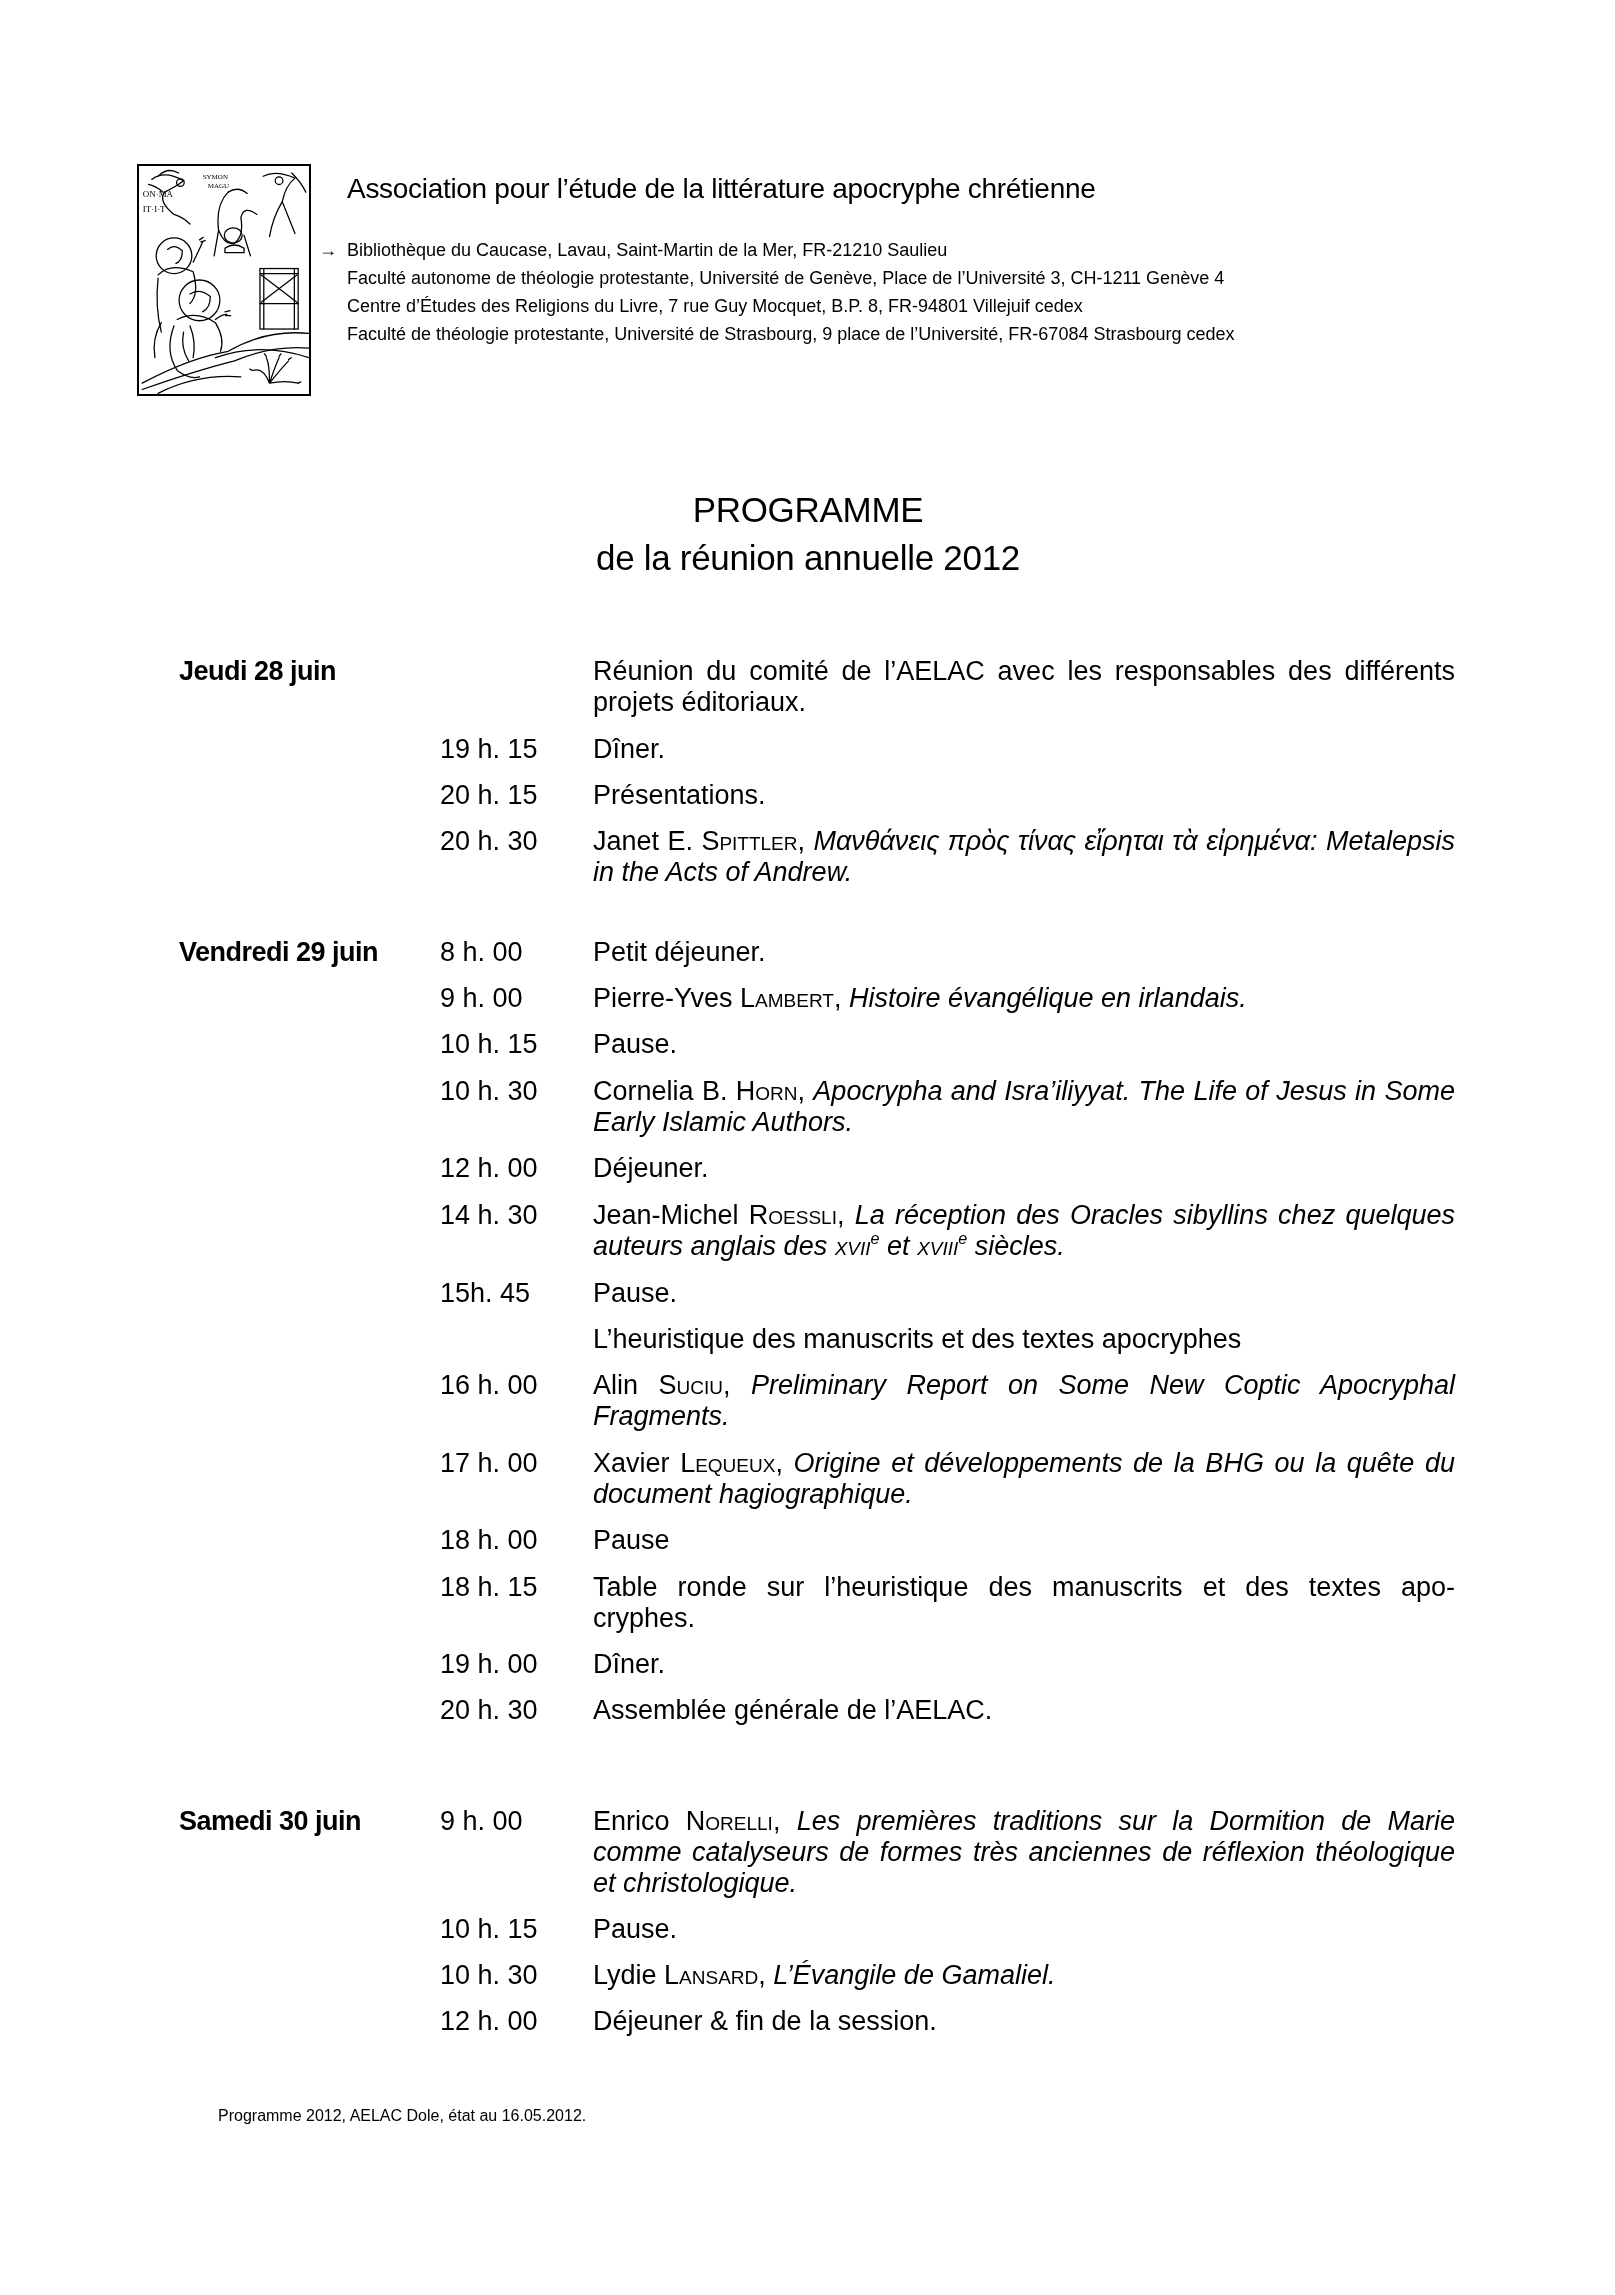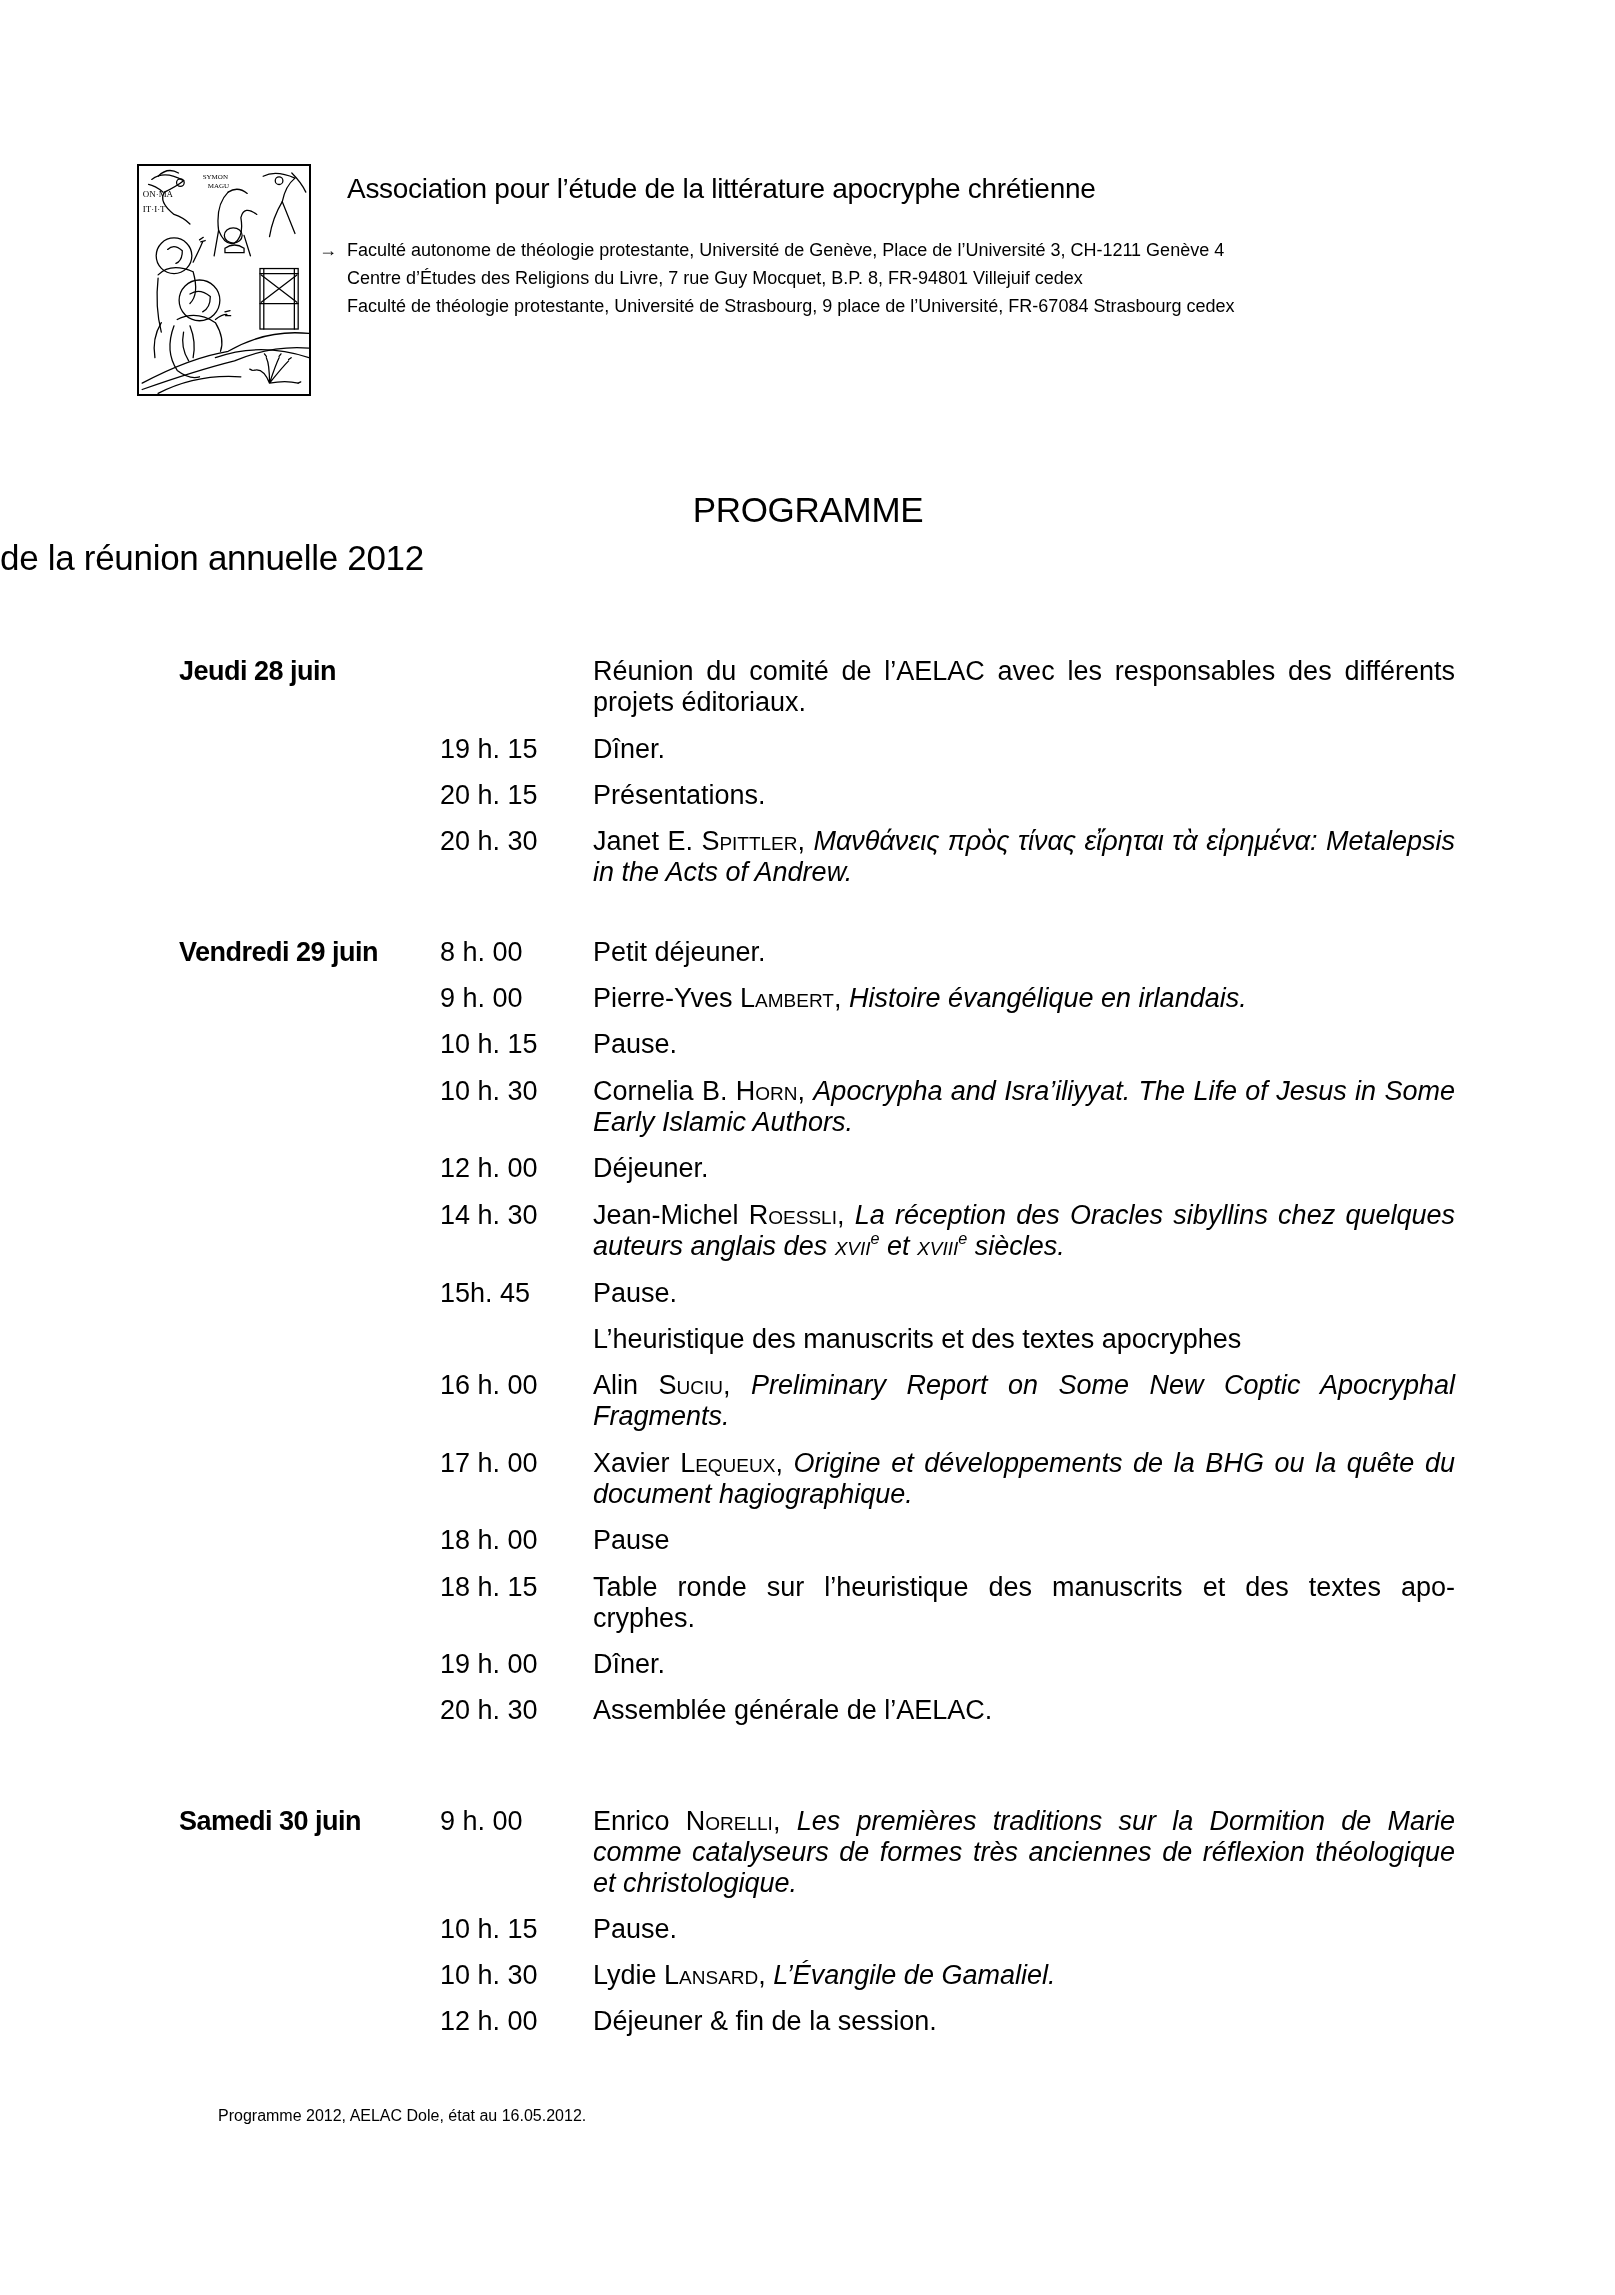--- a/index.html
+++ b/index.html
@@ -11,21 +11,21 @@
   #logo { left: 137px; top: 164px; width: 174px; height: 232px; border: 2px solid #000; box-sizing: border-box; background: #fff; }
   #logo svg { width: 100%; height: 100%; display: block; }
   #assoc-title { left: 347px; top: 163px; font-size: 28px; line-height: 52px; white-space: nowrap; letter-spacing: -0.3px; }
   #addresses { left: 319px; top: 236px; font-size: 18px; line-height: 28px; }
   .addr-line { white-space: nowrap; padding-left: 28px; position: relative; }
   .addr-line.main { font-weight: bold; letter-spacing: -0.8px; font-size: 18px; }
   .addr-arrow { position: absolute; left: 0; top: 0; font-weight: normal; letter-spacing: 0; }
 
   
   #prog-title { left: 0; width: 1616px; top: 490px; text-align: center; font-size: 35px; line-height: 40px; letter-spacing: -0.3px; }
-  #prog-subtitle { left: 0; width: 1616px; top: 538px; font-size: 35px; line-height: 40px; letter-spacing: -0.3px; }
+  #prog-subtitle { left: 0; width: 1616px; top: 538px; text-align: center; font-size: 35px; line-height: 40px; letter-spacing: -0.3px; }
 
   
   .day { left: 179px; font-weight: bold; font-size: 27px; line-height: 31px; white-space: nowrap; letter-spacing: -0.5px; }
   .time { left: 440px; font-size: 27px; line-height: 31px; white-space: nowrap; }
   .content { left: 593px; width: 862px; font-size: 27px; line-height: 31px; text-align: justify; }
   .content.nojust { text-align: left; }
   .sc { font-variant: small-caps; }
   .it { font-style: italic; }
   .sup { font-size: 0.6em; vertical-align: 0.7em; line-height: 0; }
 
@@ -95,20 +95,21 @@
     </g>
   </svg>
 </div>
 
 <div id="assoc-title" class="abs">Association pour l’étude de la littérature apocryphe chrétienne</div>
 
 <div id="addresses" class="abs">
   <div class="addr-line main">
     <span class="addr-arrow">→</span>
   </div>
+  <div class="addr-line">Bibliothèque du Caucase, Lavau, Saint-Martin de la Mer, FR-21210 Saulieu</div>
   <div class="addr-line">Faculté autonome de théologie protestante, Université de Genève, Place de l’Université 3, CH-1211 Genève 4</div>
   <div class="addr-line">Centre d’Études des Religions du Livre, 7 rue Guy Mocquet, B.P. 8, FR-94801 Villejuif cedex</div>
   <div class="addr-line">Faculté de théologie protestante, Université de Strasbourg, 9 place de l’Université, FR-67084 Strasbourg cedex</div>
 </div>
 
 <div id="prog-title" class="abs">PROGRAMME</div>
 <div id="prog-subtitle" class="abs">de la réunion annuelle 2012</div>
 
 <div class="abs day" style="top:656px">Jeudi 28 juin</div>
 <div class="abs content" style="top:656px">Réunion du comité de l’AELAC avec les responsables des différents projets éditoriaux.</div>

